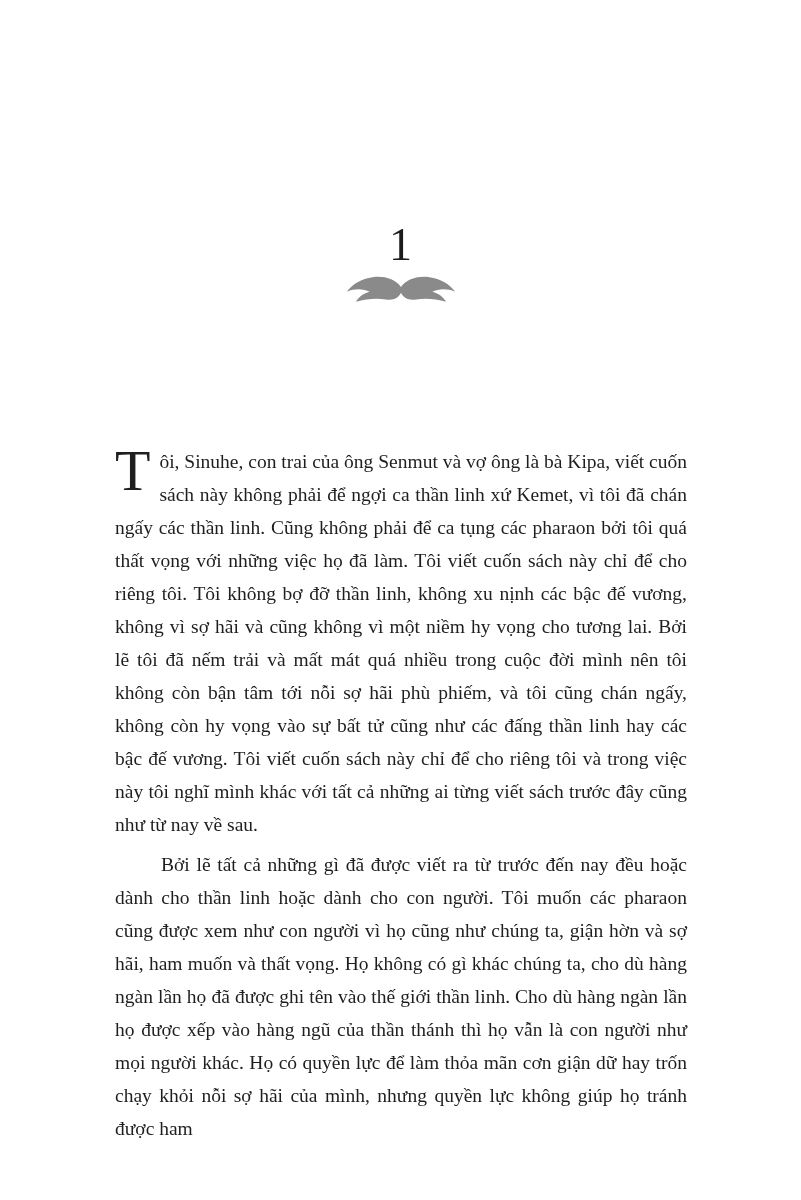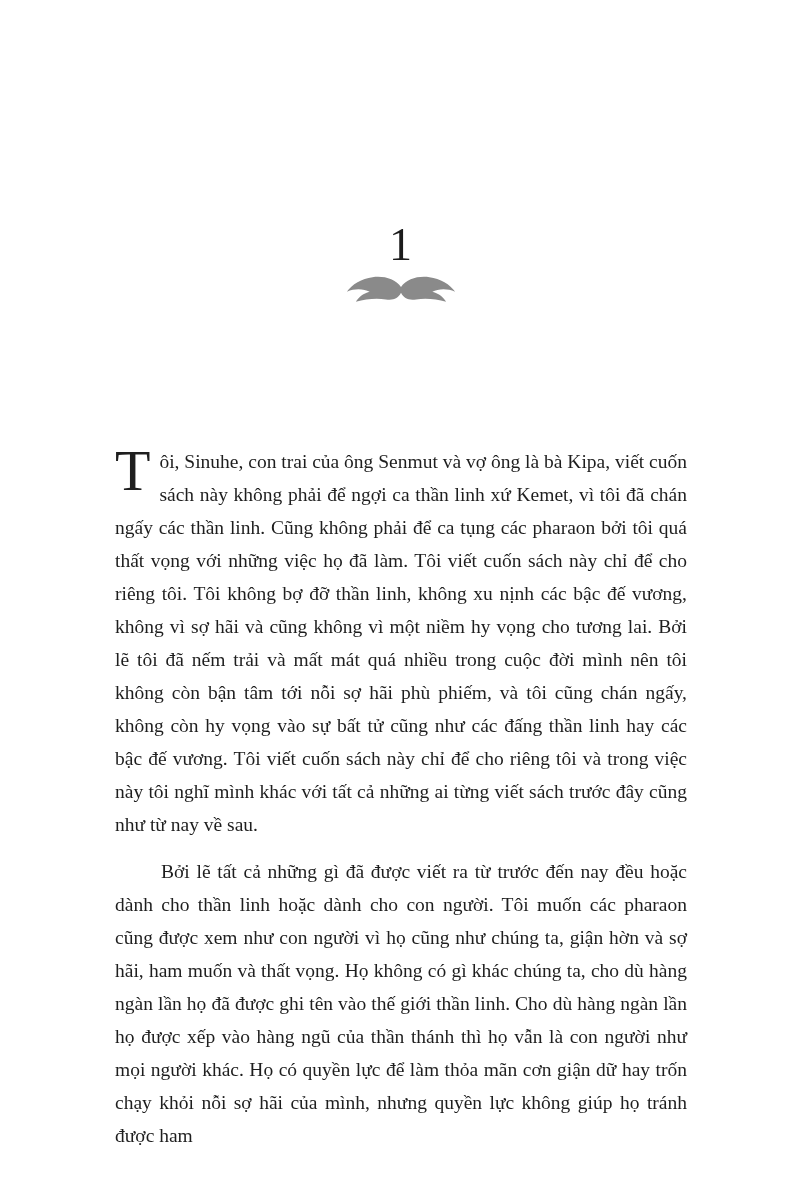--- a/index.html
+++ b/index.html
@@ -38,21 +38,21 @@
     margin: 138px 114px 0 115px;
     font-size: 19.5px;
     line-height: 33px;
     text-align: justify;
     text-justify: inter-word;
   }
   .text-block p {
     margin: 0;
   }
   .text-block p.para-indent {
-    margin-top: 14px;
+    margin-top: 7px;
     text-indent: 46px;
   }
   .dropcap {
     float: left;
     font-size: 58px;
     line-height: 46px;
     padding: 3px 9px 0 0;
     color: #1e1e1e;
     font-family: "Liberation Serif", serif;
   }

